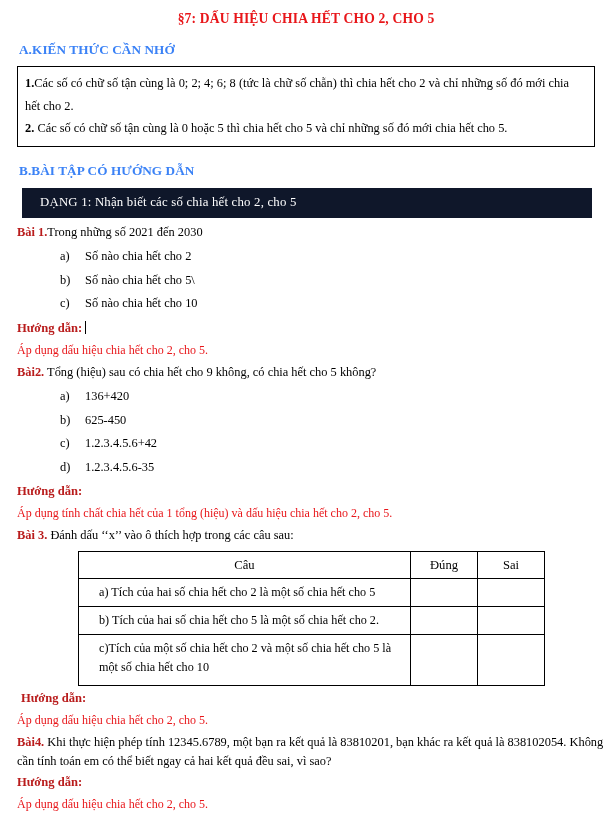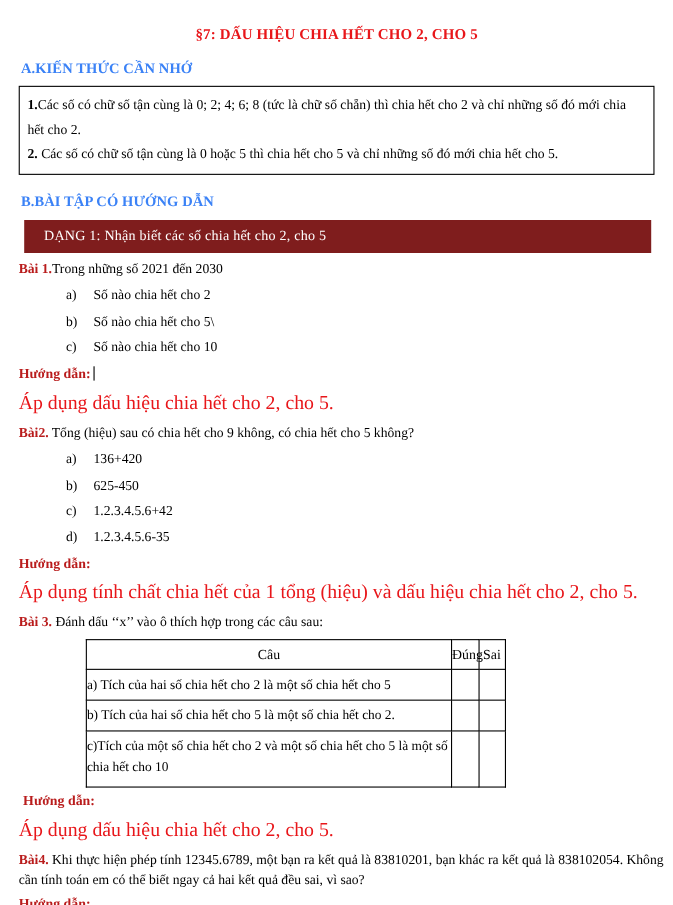--- a/index.html
+++ b/index.html
@@ -25,21 +25,21 @@
     box-sizing: border-box;
   }
 
   
   .doc-title {
     text-align: center;
     color: #e8161a;
     font-weight: bold;
     font-size: 13.6px;
     letter-spacing: 0.15px;
-    margin: 23px 0 0 0;
+    margin: 11px 0 0 0;
     padding: 0 30px;
   }
 
   
   .sec-heading {
     color: #3b82f6;
     font-weight: bold;
     font-size: 13.2px;
     margin: 15px 0 0 19px;
     letter-spacing: 0.1px;
@@ -61,21 +61,21 @@
     line-height: 1.82;
     font-size: 12.4px;
   }
   .kbox .num {
     font-weight: bold;
   }
 
   
   .banner {
     margin: 9px 20px 0 22px;
-    background: #7f1d1d;
+    background: #0f172a;
     color: #ffffff;
     font-size: 12.8px;
     padding: 7px 0 8px 18px;
     box-sizing: border-box;
     letter-spacing: 0.2px;
   }
 
   
   .para {
     margin: 5px 0 0 17px;
@@ -85,21 +85,21 @@
   .para.tight {
     margin-top: 4px;
   }
   .lbl-blue {
     color: #b91c1c;
     font-weight: bold;
   }
   .hint {
     color: #e8161a;
     margin: 5px 0 0 17px;
-    font-size: 18px;
+    font-size: 12px;
     line-height: 1.5;
   }
   .huongdan {
     color: #b91c1c;
     font-weight: bold;
     margin: 5px 0 0 17px;
     font-size: 12.6px;
   }
   .huongdan.indented {
     margin-left: 21px;
@@ -134,37 +134,37 @@
     flex: 1 1 auto;
   }
 
   
   .tbl-wrap {
     margin: 6px 0 0 78px;
   }
   table.grid {
     border-collapse: collapse;
     table-layout: fixed;
-    width: 382px;
+    width: 467px;
     font-size: 12.2px;
   }
   table.grid td, table.grid th {
     border: 1px solid #000000;
     padding: 0;
     vertical-align: top;
     font-weight: normal;
   }
   table.grid th {
     text-align: center;
     height: 26px;
     line-height: 26px;
     font-size: 12.6px;
   }
   table.grid td.q {
-    padding: 4px 2px 4px 0;
+    padding: 4px 2px 4px 20px;
     line-height: 1.55;
   }
   table.grid td.mark {
     width: 68px;
   }
   .col-cau { width: 331px; }
   .row-a td.q, .row-b td.q { height: 19px; }
   .row-c td.q { height: 42px; }
 </style>
 </head>

